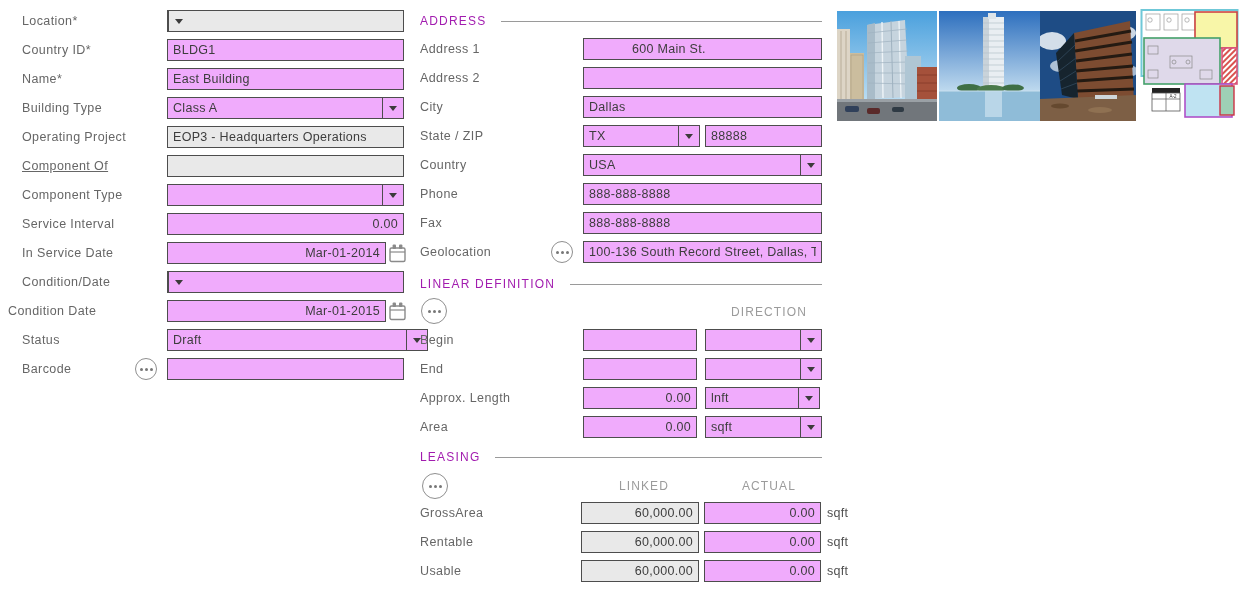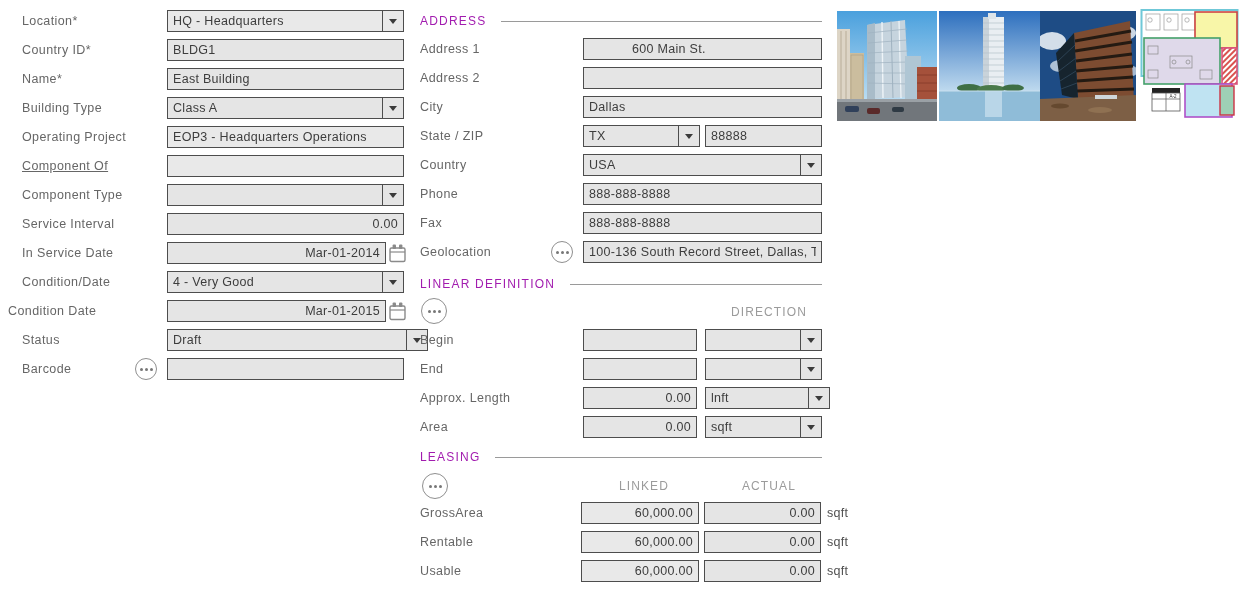--- a/index.html
+++ b/index.html
@@ -2,21 +2,21 @@
 <html><head>
 <meta charset="utf-8">
 <style>
   html,body{margin:0;padding:0;background:#fff;}
   .stage{position:relative;width:1244px;height:590px;background:#fff;
          font-family:"Liberation Sans",sans-serif;overflow:hidden;}
   .lbl{position:absolute;font-size:12.5px;color:#666;letter-spacing:.4px;
        line-height:22px;white-space:nowrap;}
   .lbl.link{text-decoration:underline;cursor:pointer;}
   .fld{position:absolute;height:22px;box-sizing:border-box;
-       border:1px solid #4d4d4d;background:#e5e5e5;}
+       border:1px solid #4d4d4d;background:#f0abfc;}
   input.fld{font-family:"Liberation Sans",sans-serif;font-size:12.5px;color:#3d3d3d;
             padding:0 5px;letter-spacing:.3px;outline:none;border-radius:0;}
   input.num{text-align:right;}
   .gray{background:#e9e9e9;}
   .combo{display:flex;align-items:stretch;}
   .combo .val{flex:1;padding:0 5px;font-size:12.5px;color:#3d3d3d;line-height:20px;
               letter-spacing:.3px;overflow:hidden;white-space:nowrap;}
   .combo .arrow{width:20px;border-left:1px solid #4d4d4d;display:flex;
                 align-items:center;justify-content:center;}
   .combo .arrow i{display:block;width:0;height:0;border:4px solid transparent;
@@ -34,21 +34,20 @@
   .photo{position:absolute;overflow:hidden;cursor:pointer;}
   .photo svg{display:block;}
 </style>
 </head>
 <body>
 
 <div class="stage">
 
   <span class="lbl" style="left:22px;top:10px">Location*</span>
   <div class="fld gray combo" style="left:167px;top:10px;width:237px">
-    <span class="val">HQ - Headquarters</span>
     <span class="arrow gray">
         <i></i>
       </span>
   </div>
 
   <span class="lbl" style="left:22px;top:39px">Country ID*</span>
   <input class="fld" style="left: 167px; top: 39px; width: 237px;" readonly="" value="BLDG1">
 
   <span class="lbl" style="left:22px;top:68px">Name*</span>
   <input class="fld" style="left: 167px; top: 68px; width: 237px;" readonly="" value="East Building">
@@ -84,21 +83,20 @@
     <svg width="17" height="19" viewBox="0 0 17 19">
         <rect x="1" y="4" width="15" height="13.5" rx="1.5" fill="none" stroke="#8a8a8a" stroke-width="1.4"></rect>
         <rect x="3.6" y="0.6" width="3.4" height="4.4" rx="1" fill="#8a8a8a"></rect>
         <rect x="10" y="0.6" width="3.4" height="4.4" rx="1" fill="#8a8a8a"></rect>
         <line x1="1" y1="8" x2="16" y2="8" stroke="#8a8a8a" stroke-width="1.2"></line>
       </svg>
   </span>
 
   <span class="lbl" style="left:22px;top:271px">Condition/Date</span>
   <div class="fld combo" style="left:167px;top:271px;width:237px">
-    <span class="val">4 - Very Good</span>
     <span class="arrow">
         <i></i>
       </span>
   </div>
 
   <span class="lbl" style="left:8px;top:300px">Condition Date</span>
   <input class="fld num" style="left: 167px; top: 300px; width: 219px;" readonly="" value="Mar-01-2015">
   <span class="cal" style="left:389px;top:302px">
     <svg width="17" height="19" viewBox="0 0 17 19">
         <rect x="1" y="4" width="15" height="13.5" rx="1.5" fill="none" stroke="#8a8a8a" stroke-width="1.4"></rect>
@@ -193,21 +191,21 @@
   <input class="fld" style="left: 583px; top: 358px; width: 114px;" readonly="" value="">
   <div class="fld combo" style="left:705px;top:358px;width:117px">
     <span class="val"></span>
     <span class="arrow">
         <i></i>
       </span>
   </div>
 
   <span class="lbl" style="left:420px;top:387px">Approx. Length</span>
   <input class="fld num" style="left: 583px; top: 387px; width: 114px;" readonly="" value="0.00">
-  <div class="fld combo" style="left:705px;top:387px;width:125px">
+  <div class="fld combo" style="left:705px;top:387px;width:115px">
     <span class="val">lnft</span>
     <span class="arrow">
         <i></i>
       </span>
   </div>
 
   <span class="lbl" style="left:420px;top:416px">Area</span>
   <input class="fld num" style="left: 583px; top: 416px; width: 114px;" readonly="" value="0.00">
   <div class="fld combo" style="left:705px;top:416px;width:117px">
     <span class="val">sqft</span>

